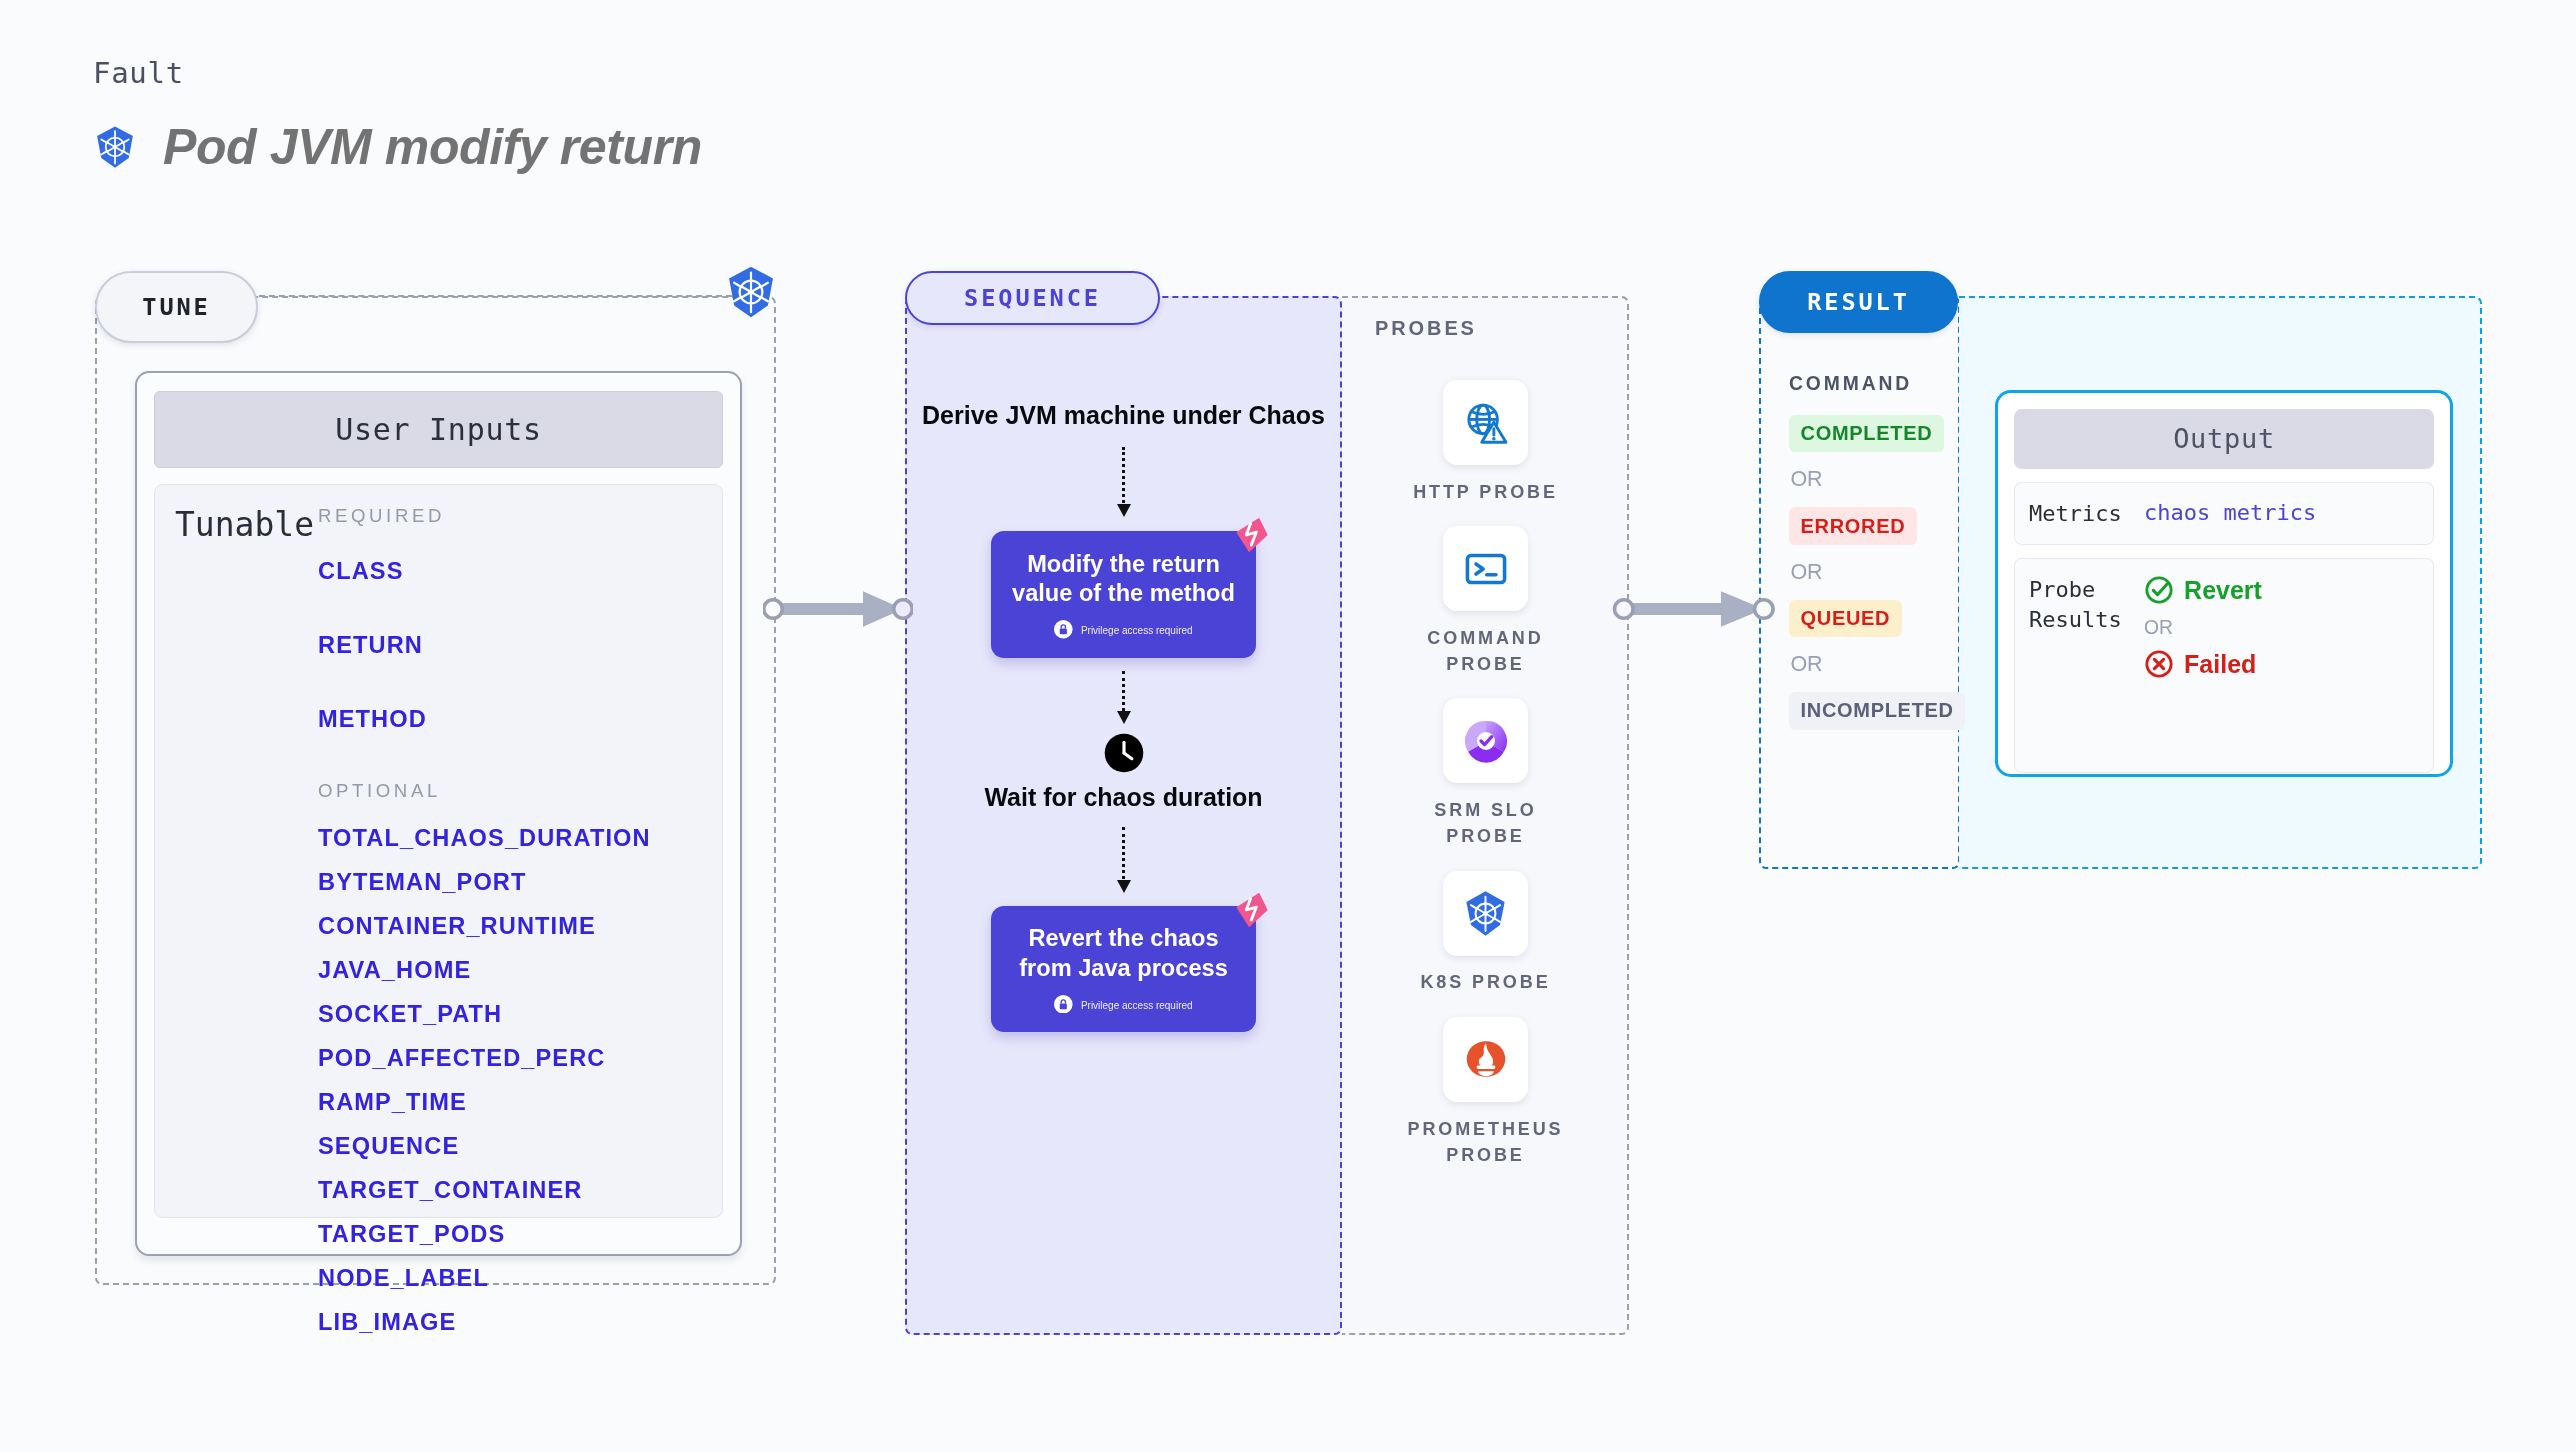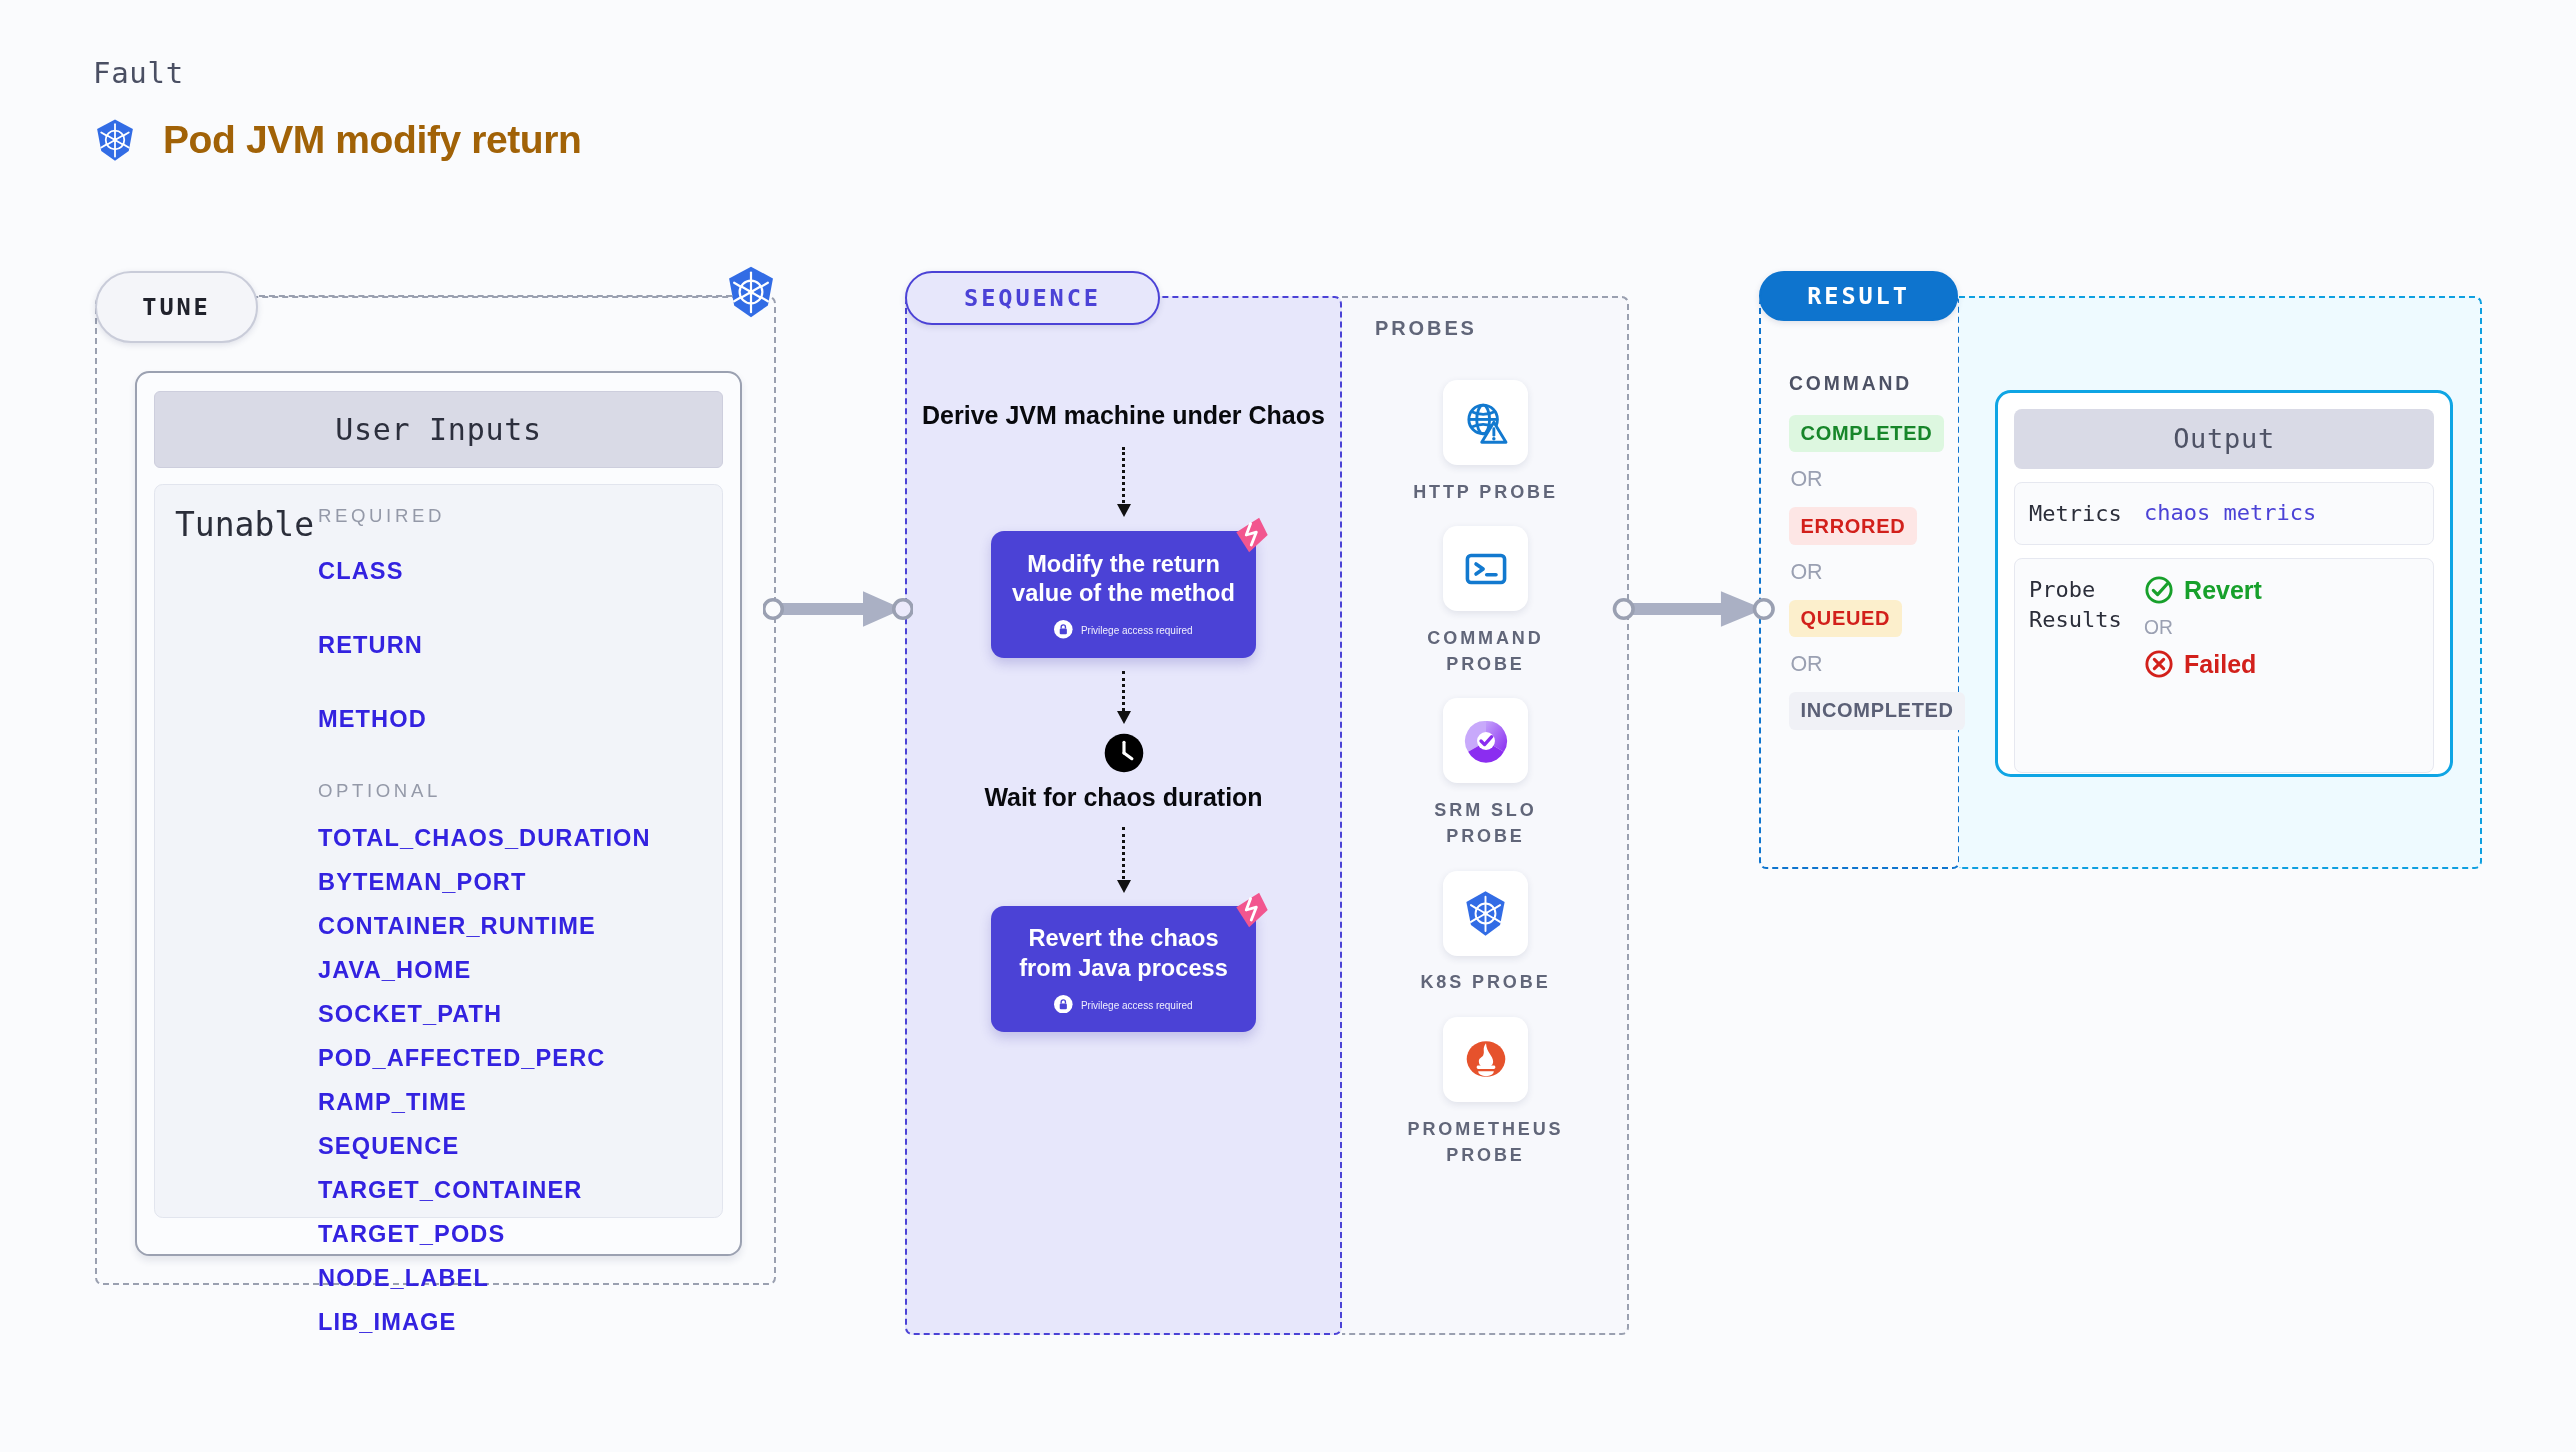--- a/index.html
+++ b/index.html
@@ -13,41 +13,41 @@
 
   
   .fault-label {
     position: absolute; left: 93px; top: 56px;
     font-family: "DejaVu Sans Mono", monospace;
     font-size: 29px; color: #4a4f63; letter-spacing: 0.7px;
   }
   .title-row { position: absolute; left: 93px; top: 118px; display: flex; align-items: center; gap: 26px; }
   .k8s-logo { display: block; }
   .title-text {
-    font-size: 39px; font-weight: bold; color: #a16207;
-    font-family: "Liberation Sans", sans-serif; letter-spacing: -0.4px;
+    font-size: 50px; font-weight: bold; color: #737373;
+    font-family: "Liberation Sans", sans-serif; letter-spacing: -0.4px; font-style: italic;
   }
 
   
   .pill {
     position: absolute; display: flex; align-items: center; justify-content: center;
     font-family: "DejaVu Sans Mono", monospace; font-weight: bold;
     letter-spacing: 2.9px; border-radius: 716px; z-index: 40;
     box-shadow: 0 2.1px 6.4px rgba(40,50,90,.13);
   }
   .pill-tune {
     left: 95px; top: 271px; width: 163px; height: 72px;
     background: #f4f5f9; border: 2.1px solid #c9ccd9; color: #20222c; font-size: 23.6px;
   }
   .pill-exec {
     left: 905px; top: 271px; width: 255px; height: 54px;
     background: #e7e7fb; border: 2.1px solid #4b42d6; color: #4b42d6; font-size: 23.6px;
   }
   .pill-result {
-    left: 1759px; top: 271px; width: 199px; height: 50px;
+    left: 1759px; top: 271px; width: 199px; height: 62px;
     background: #0e74ce; border: 2.1px solid #0e74ce; color: #ffffff; font-size: 23.6px;
   }
 
   
   .region { position: absolute; }
   .region-tune {
     left: 95px; top: 296px; width: 681px; height: 989px;
     border: 2.9px dashed #9aa0b0; border-radius: 7.2px; background: transparent;
   }
   .region-exec {

